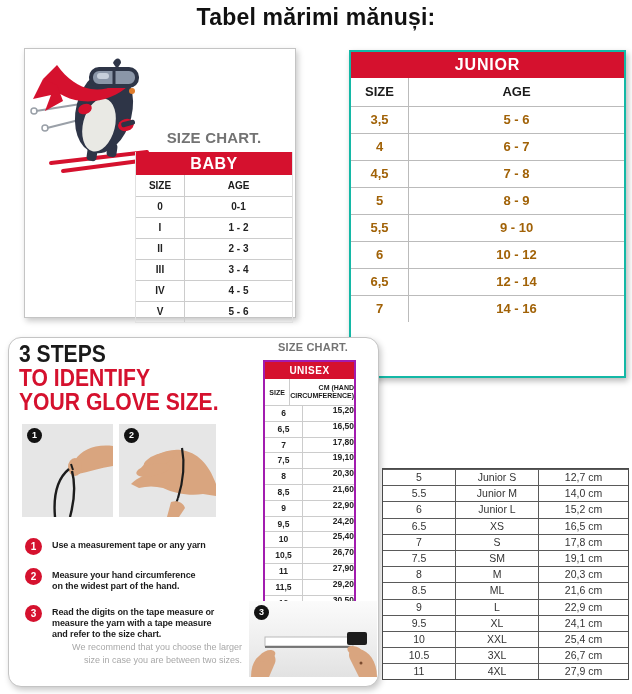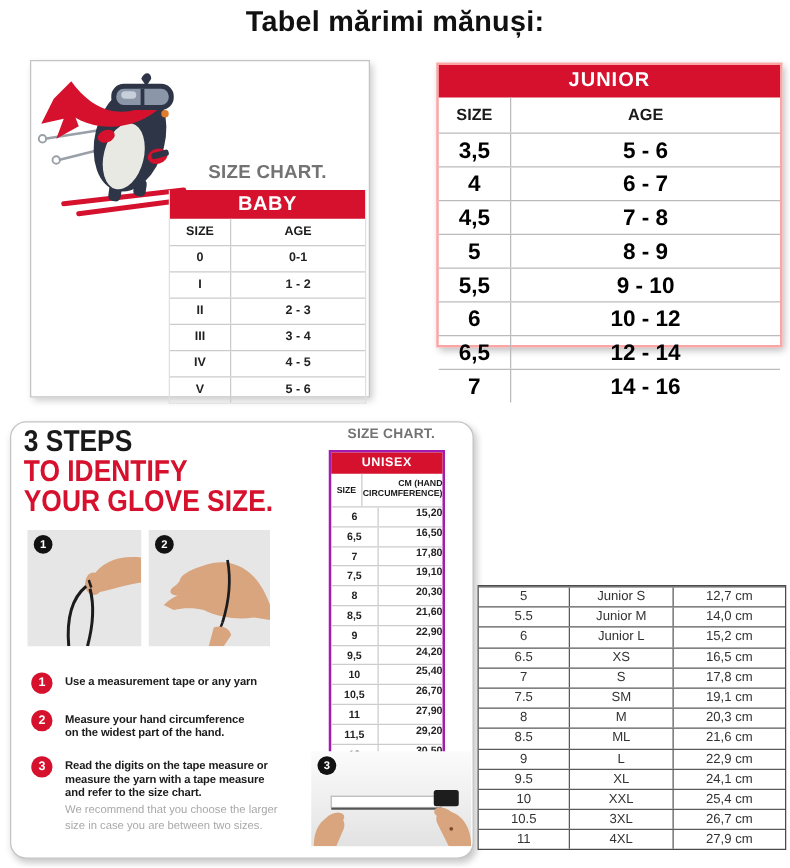--- a/index.html
+++ b/index.html
@@ -26,45 +26,45 @@
   .red-band{background:#d5112e;color:#fff;text-align:center;font-weight:800;}
   .baby-table .red-band{height:23px;line-height:23px;font-size:16px;letter-spacing:.5px;}
   .colrow{display:flex;font-weight:800;}
   .baby-table .colrow{height:21px;line-height:21px;font-size:10px;border-bottom:1px solid #ccc;}
   .baby-table .c1{width:48px;text-align:center;border-right:1px solid #ccc;}
   .baby-table .c2{flex:1;text-align:center;}
   .baby-table .trow{display:flex;height:20px;line-height:20px;font-size:10px;font-weight:800;border-bottom:1px solid #ccc;color:#222;}
   .baby-table .rows .trow:last-child{border-bottom:none;}
 
   
-  .panel-junior{left:349px;top:50px;width:277px;height:228px;border:2px solid #fca5a5;box-shadow:2px 3px 6px rgba(0,0,0,.28);box-sizing:border-box;}
+  .panel-junior{left:349px;top:50px;width:277px;height:328px;border:2px solid #14b8a6;box-shadow:2px 3px 6px rgba(0,0,0,.28);box-sizing:border-box;}
   .panel-junior .red-band{height:26px;line-height:26px;font-size:16px;letter-spacing:.8px;}
   .panel-junior .colrow{height:28px;line-height:28px;font-size:13px;border-bottom:1px solid #bbb;}
   .panel-junior .c1{width:57px;text-align:center;border-right:1px solid #bbb;}
   .panel-junior .c2{flex:1;text-align:center;}
-  .panel-junior .trow{display:flex;height:26px;line-height:26px;font-size:18px;font-weight:800;border-bottom:1px solid #bbb;color:#000000;}
+  .panel-junior .trow{display:flex;height:26px;line-height:26px;font-size:13px;font-weight:800;border-bottom:1px solid #bbb;color:#a16207;}
   .panel-junior .rows .trow:last-child{border-bottom:none;}
 
   
   .panel-steps{left:8px;top:337px;width:369px;height:348px;border-radius:13px;}
   .steps-heading{position:absolute;left:10px;top:4px;line-height:24px;font-size:24px;font-weight:800;transform:scaleX(.88);transform-origin:left top;white-space:nowrap;}
   .h-black{color:#1a1a1a;}
   .h-red{color:#d5112e;}
   .photo{position:absolute;background:#e6e6e6;overflow:hidden;}
   .photo1{left:13px;top:86px;width:91px;height:93px;}
   .photo2{left:110px;top:86px;width:97px;height:93px;}
   .photo3{left:240px;top:263px;width:128px;height:76px;background:linear-gradient(180deg,#fbfbfb 0%,#eee 55%,#e2e2e2 100%);}
   .badge{position:absolute;border-radius:50%;color:#fff;font-weight:800;text-align:center;}
   .badge-black{left:5px;top:4px;width:15px;height:15px;line-height:15px;font-size:9px;background:#121212;}
   .photo svg{position:absolute;left:0;top:0;}
   .steps-list{position:absolute;left:16px;top:200px;width:205px;margin:0;padding:0;list-style:none;}
   .step{display:flex;margin-bottom:13px;}
   .badge-red{flex:0 0 17px;width:17px;height:17px;line-height:17px;font-size:10px;background:#d5112e;border-radius:50%;color:#fff;font-weight:800;text-align:center;margin-right:10px;}
   .step-text{font-size:9px;font-weight:800;line-height:11px;white-space:pre-line;letter-spacing:-.1px;padding-top:2px;color:#1c1c1c;}
-  .note{position:absolute;left:43px;top:303px;width:190px;font-size:9px;line-height:13px;color:#a8a8a8;white-space:pre-line;margin:0;}
+  .note{position:absolute;left:43px;top:303px;width:190px;font-size:9px;line-height:13px;color:#a8a8a8;white-space:pre-line;margin:0;text-align:right;}
 
   
   .unisex-label{left:246px;top:3px;width:116px;font-size:11px;}
   .unisex-table{position:absolute;left:254px;top:22px;width:93px;border:2px solid #a21caf;box-sizing:border-box;}
   .unisex-table .red-band{height:17px;line-height:17px;font-size:10px;letter-spacing:.5px;}
   .unisex-table .colrow{height:26px;font-size:7px;border-bottom:1px solid #ccc;align-items:center;}
   .unisex-table .c1{width:37px;text-align:center;border-right:1px solid #ccc;align-self:stretch;display:flex;align-items:center;justify-content:center;}
   .unisex-table .c2{flex:1;text-align:right;white-space:pre-line;line-height:8px;}
   .unisex-table .trow{display:flex;height:14.8px;line-height:14.8px;font-size:8.5px;font-weight:800;border-bottom:1px solid #ccc;color:#222;}
   .unisex-table .rows .trow:last-child{border-bottom:none;}

